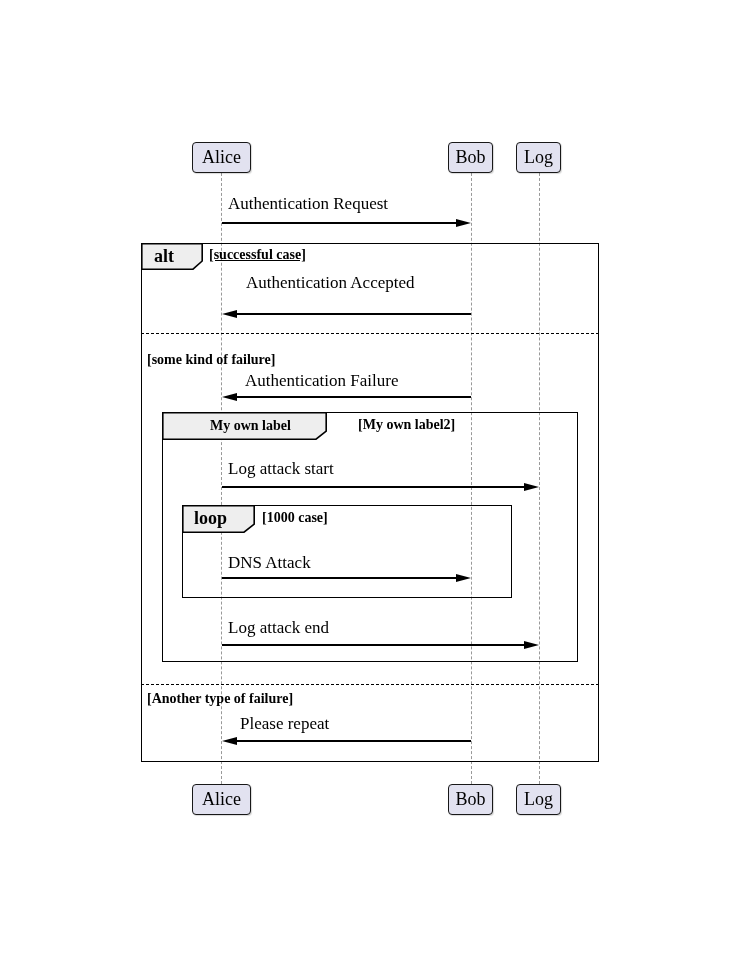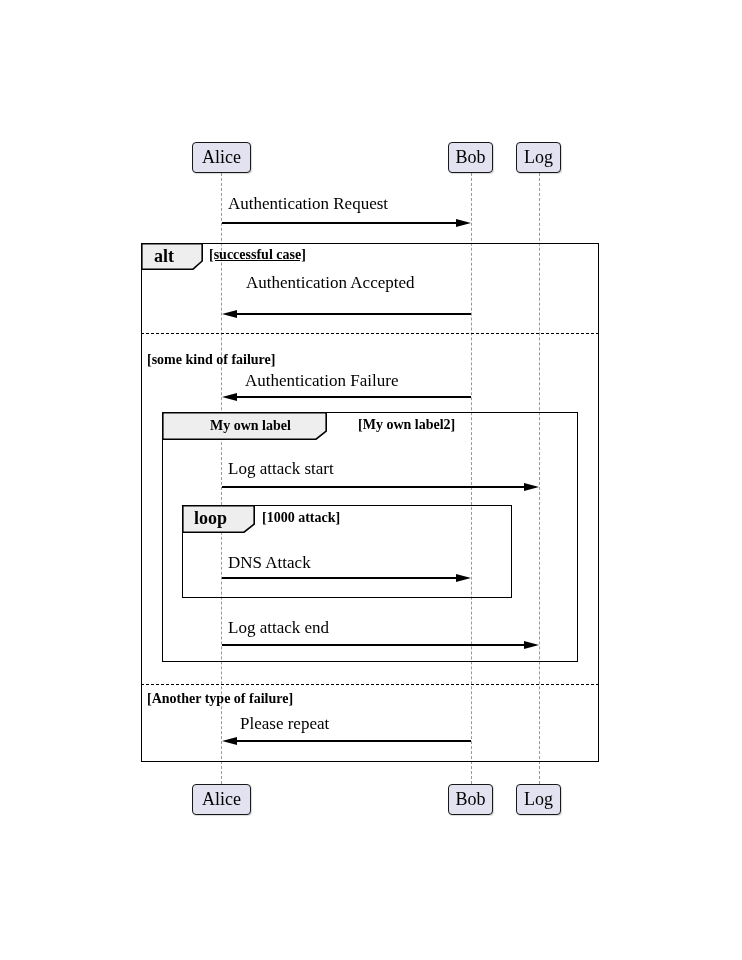--- a/index.html
+++ b/index.html
@@ -135,21 +135,21 @@
 
   <div class="msg" style="left:228px;top:458px;">Log attack start</div>
   <div class="mline" style="left:222px;top:486.4px;width:302px;"></div>
   <div class="ah-r" style="left:524px;top:482.5px;"></div>
 
   <div class="frame" style="left:182px;top:505px;width:330px;height:93px;"></div>
   <svg class="pent" style="left:182px;top:505px;" width="73" height="28">
     <path d="M0.8,0.8 L72.2,0.8 L72.2,19 L62,27.2 L0.8,27.2 Z" fill="#EEEEEE" stroke="#000" stroke-width="1.6"></path>
   </svg>
   <div class="pent-label" style="left:194px;top:507px;font-size:18px;line-height:22px;">loop</div>
-  <div class="cond" style="left:262px;top:510px;">[1000 attack]</div>
+  <div class="cond" style="left:262px;top:510px;">[1000 case]</div>
 
   <div class="msg" style="left:228px;top:552px;">DNS Attack</div>
   <div class="mline" style="left:222px;top:577.4px;width:236px;"></div>
   <div class="ah-r" style="left:456px;top:573.5px;"></div>
 
   <div class="msg" style="left:228px;top:617px;">Log attack end</div>
   <div class="mline" style="left:222px;top:644.4px;width:302px;"></div>
   <div class="ah-r" style="left:524px;top:640.5px;"></div>
 
   <div class="divider" style="left:141px;top:684px;width:458px;"></div>

